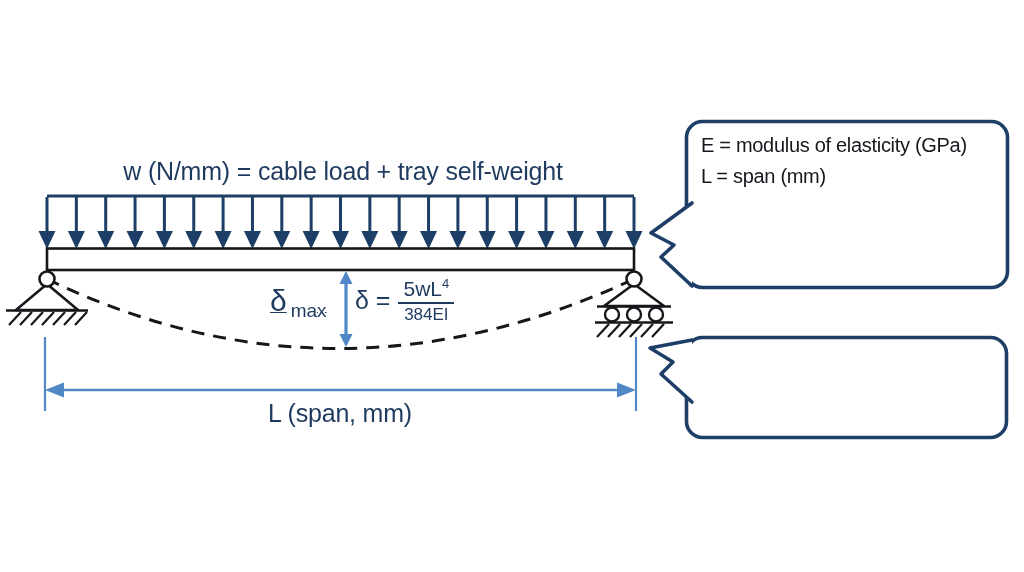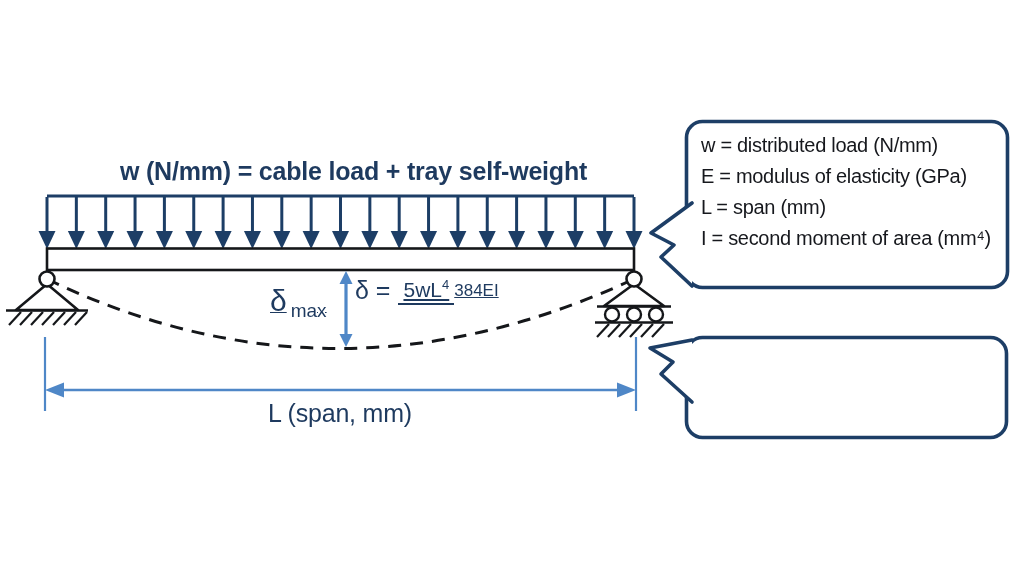--- a/index.html
+++ b/index.html
@@ -20,30 +20,30 @@
   .navy-fill{fill:var(--navy);}
   .blue-stroke{stroke:var(--steel);}
   .blue-fill{fill:var(--steel);}
   .ink-stroke{stroke:var(--ink);}
   .white-fill{fill:#fff;}
   .no-fill{fill:none;}
   
   .txt{position:absolute;white-space:nowrap;}
   .load-label{
     left:120px;top:157px;width:446px;text-align:center;
-    font-size:25px;letter-spacing:-0.2px;color:var(--text-navy);font-weight:bold;
+    font-size:25px;letter-spacing:-0.2px;color:var(--text-navy);
   }
   .delta-max{left:270px;top:284px;color:var(--text-navy);text-decoration:underline;}
   .delta-max .sym{font-size:30px;}
   .delta-max .sub{font-size:19px;position:relative;top:6px;margin-left:4px;}
   .formula{
     left:355px;top:276px;display:flex;align-items:center;color:var(--text-navy);
   }
   .formula .lhs{font-size:25px;margin-right:8px;}
-  .formula .frac{display:inline-flex;flex-direction:row;align-items:center;text-decoration:underline;}
+  .formula .frac{display:inline-flex;flex-direction:column;align-items:center;}
   .formula .num{font-size:21px;padding:0 5px 1px 5px;border-bottom:2.5px solid var(--text-navy);}
   .formula .num sup{font-size:13px;}
   .formula .den{font-size:17px;padding-top:1px;}
   .span-label{
     left:240px;top:399px;width:200px;text-align:center;
     font-size:25px;letter-spacing:-0.2px;color:var(--text-navy);
   }
   .callout-text{color:#16181d;font-size:20px;line-height:31px;letter-spacing:-0.3px;}
   .legend-text{left:701px;top:130px;}
   .limit-text{left:701px;top:344px;line-height:30px;}
@@ -171,20 +171,18 @@
     <span class="lhs">δ =</span>
     <span class="frac">
       <span class="num"><span>5wL</span><sup>4</sup></span>
       <span class="den">384EI</span>
     </span>
   </div>
 
   <div class="txt span-label">L (span, mm)</div>
 
   <div class="txt callout-text legend-text">
-    <div>w = distributed load (N/mm)</div>
     <div>E = modulus of elasticity (GPa)</div>
     <div>L = span (mm)</div>
-    <div>I = second moment of area (mm⁴)</div>
   </div>
 
 
 </div>
 
 </body></html>

